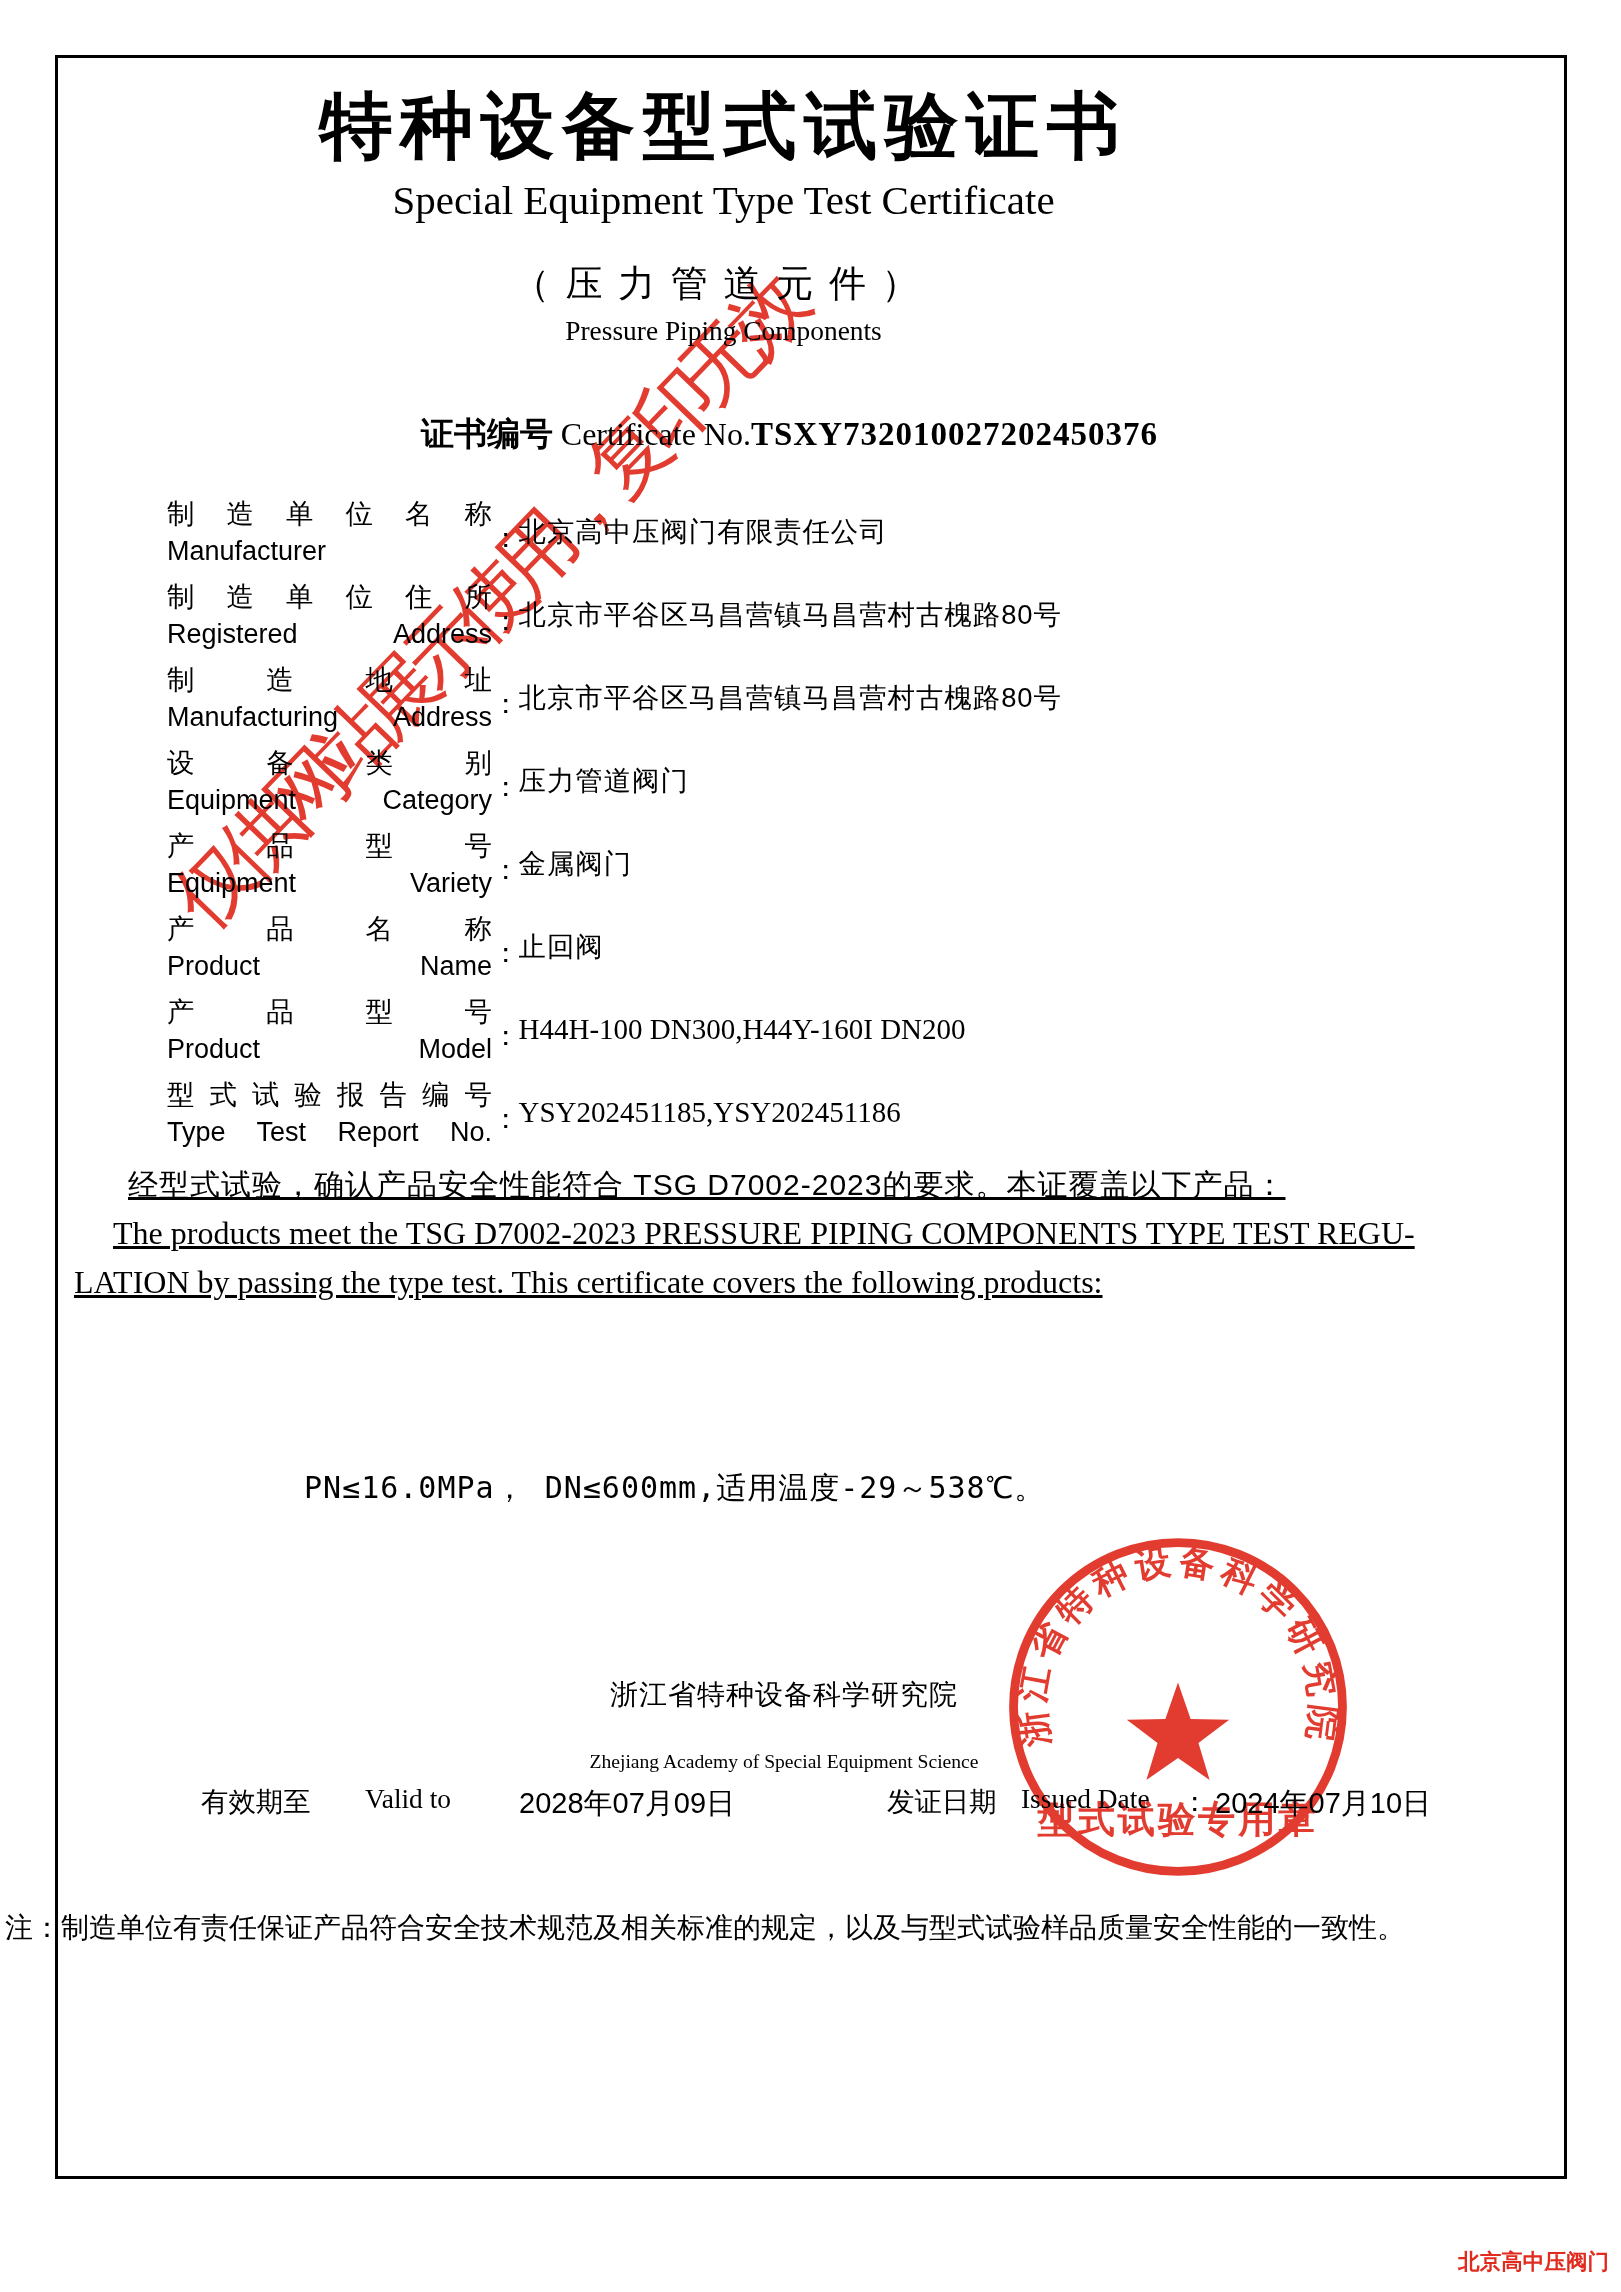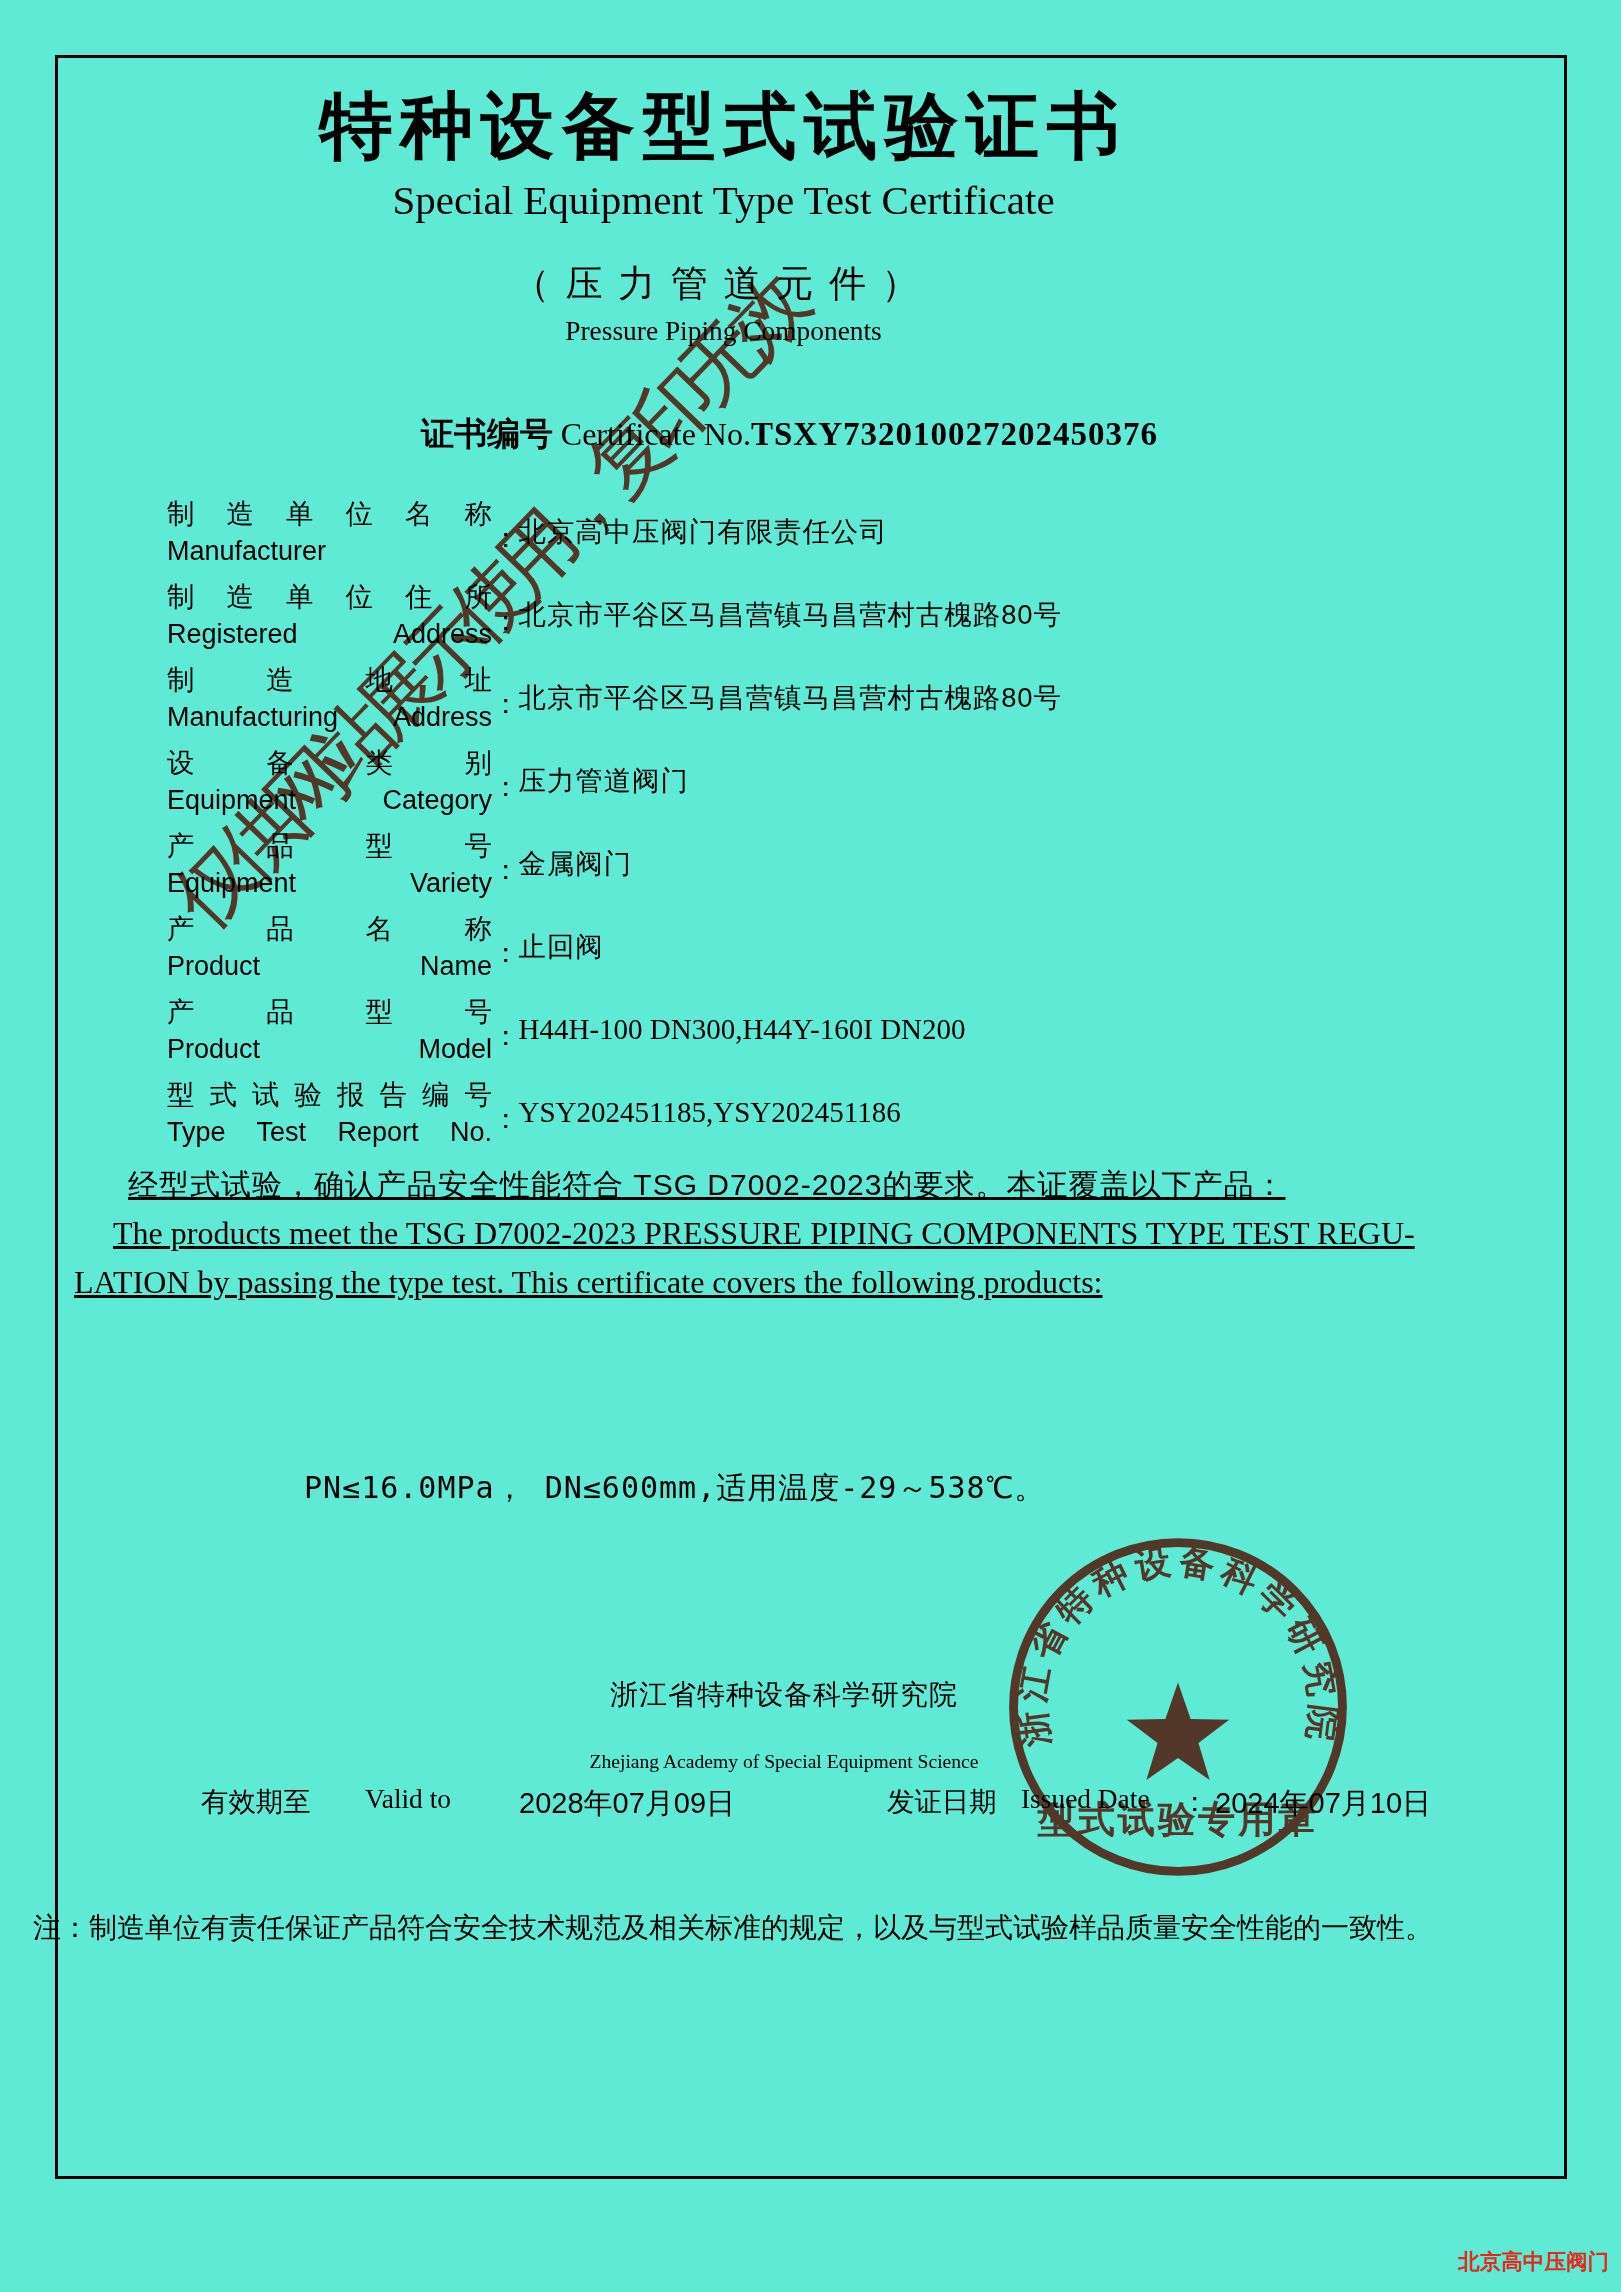--- a/index.html
+++ b/index.html
@@ -1,17 +1,17 @@
 <!DOCTYPE html>
 <html><head>
 <meta charset="utf-8">
 <style>
   html,body{margin:0;padding:0;background:#888;}
   .page{
-    position:relative; width:1621px; height:2293px; background:#5eead4;
+    position:relative; width:1621px; height:2293px; background:#ffffff;
     font-family:"Liberation Sans", sans-serif; color:#000; overflow:hidden;
   }
   .frame{
     position:absolute; left:55px; top:55px; width:1506px; height:2118px;
     border:3.9px solid #000;
   }
   .centerband{position:absolute; left:0; width:1447px; text-align:center;}
   .title-cn{top:78px; font-size:73px; font-weight:bold; letter-spacing:7.8px;}
   .title-en{top:176px; font-size:41px; font-family:"Liberation Serif", serif;}
   .paren-cn{top:259px; font-size:37px; letter-spacing:15.7px;}
@@ -54,21 +54,21 @@
   .d-cn{font-weight:500;}
   .d-serif{font-family:"Liberation Serif", serif;}
   .p-valid-cn{left:201px;}
   .p-valid-en{left:365px;}
   .p-valid-date{left:519px; font-size:29px !important;}
   .p-issued-cn{left:887px;}
   .p-issued-en{left:1021px;}
   .p-issued-colon{left:1181px;}
   .p-issued-date{left:1215px; font-size:29px !important;}
 
-  .note{position:absolute; left:0; top:1909px; width:1410px; text-align:center; font-size:28px;margin-left:28px;}
+  .note{position:absolute; left:0; top:1909px; width:1410px; text-align:center; font-size:28px;}
 
   .stamp{position:absolute; left:992px; top:1521px; mix-blend-mode:multiply; opacity:.92; pointer-events:none;}
   .watermark{
     position:absolute; left:221px; top:855px; font-size:78px; letter-spacing:-11.8px;
     line-height:1.15; white-space:nowrap; color:#e02b1e;
     transform:rotate(-46deg); transform-origin:0 100%;
     mix-blend-mode:multiply; opacity:.92; pointer-events:none; font-weight:400;
   }
   .brand{position:absolute; right:11.8px; top:2247px; font-size:21.6px; font-weight:bold; color:#e02b1e;}
 </style>

